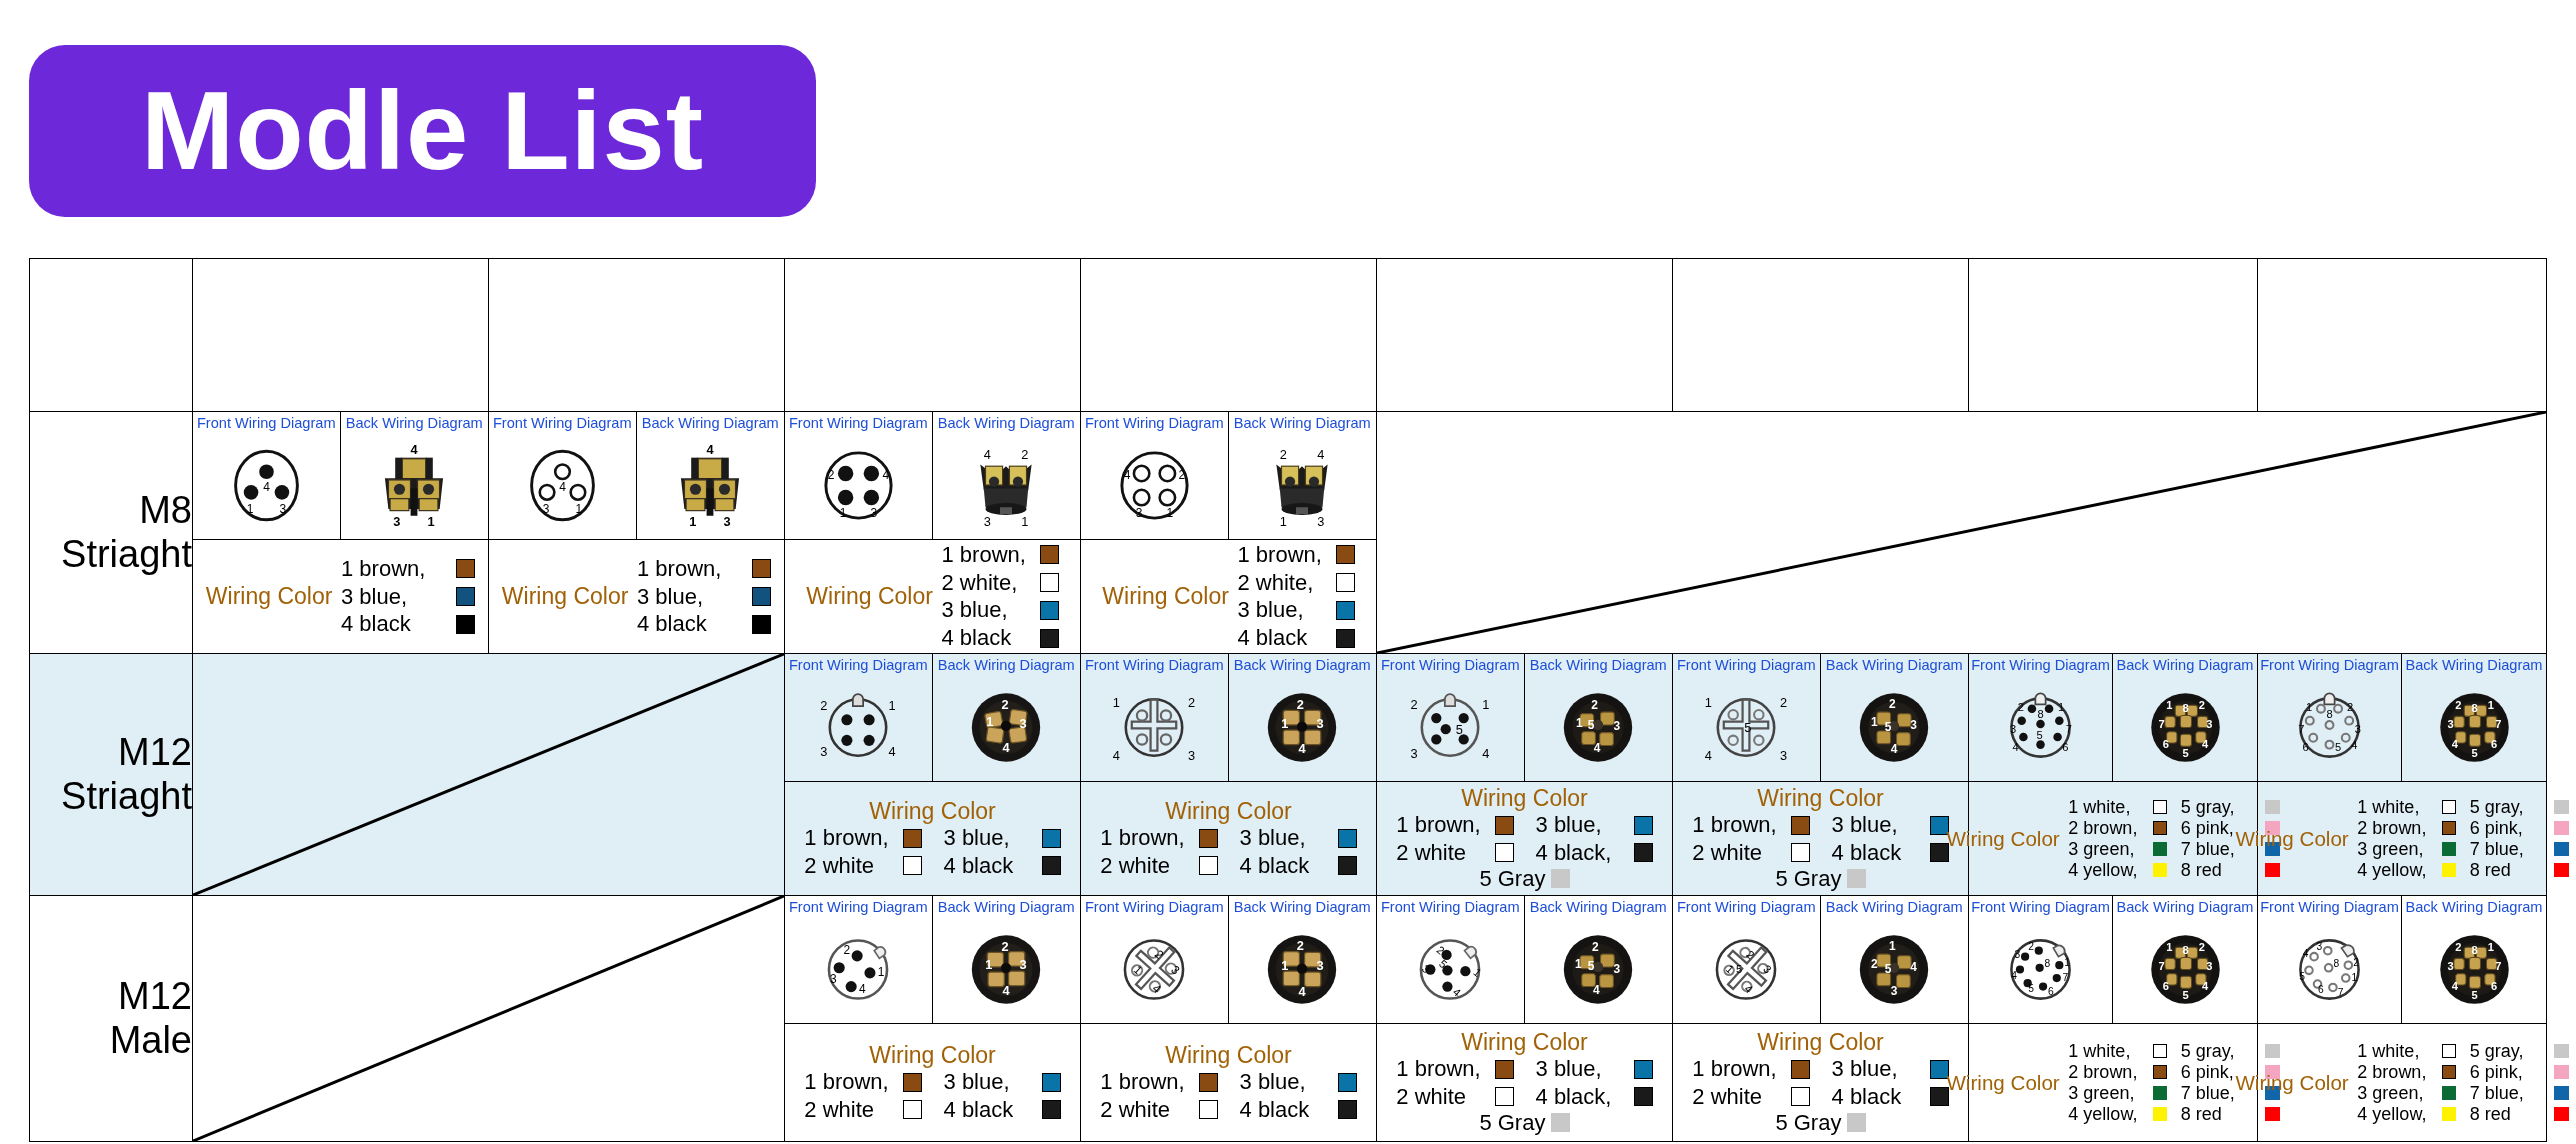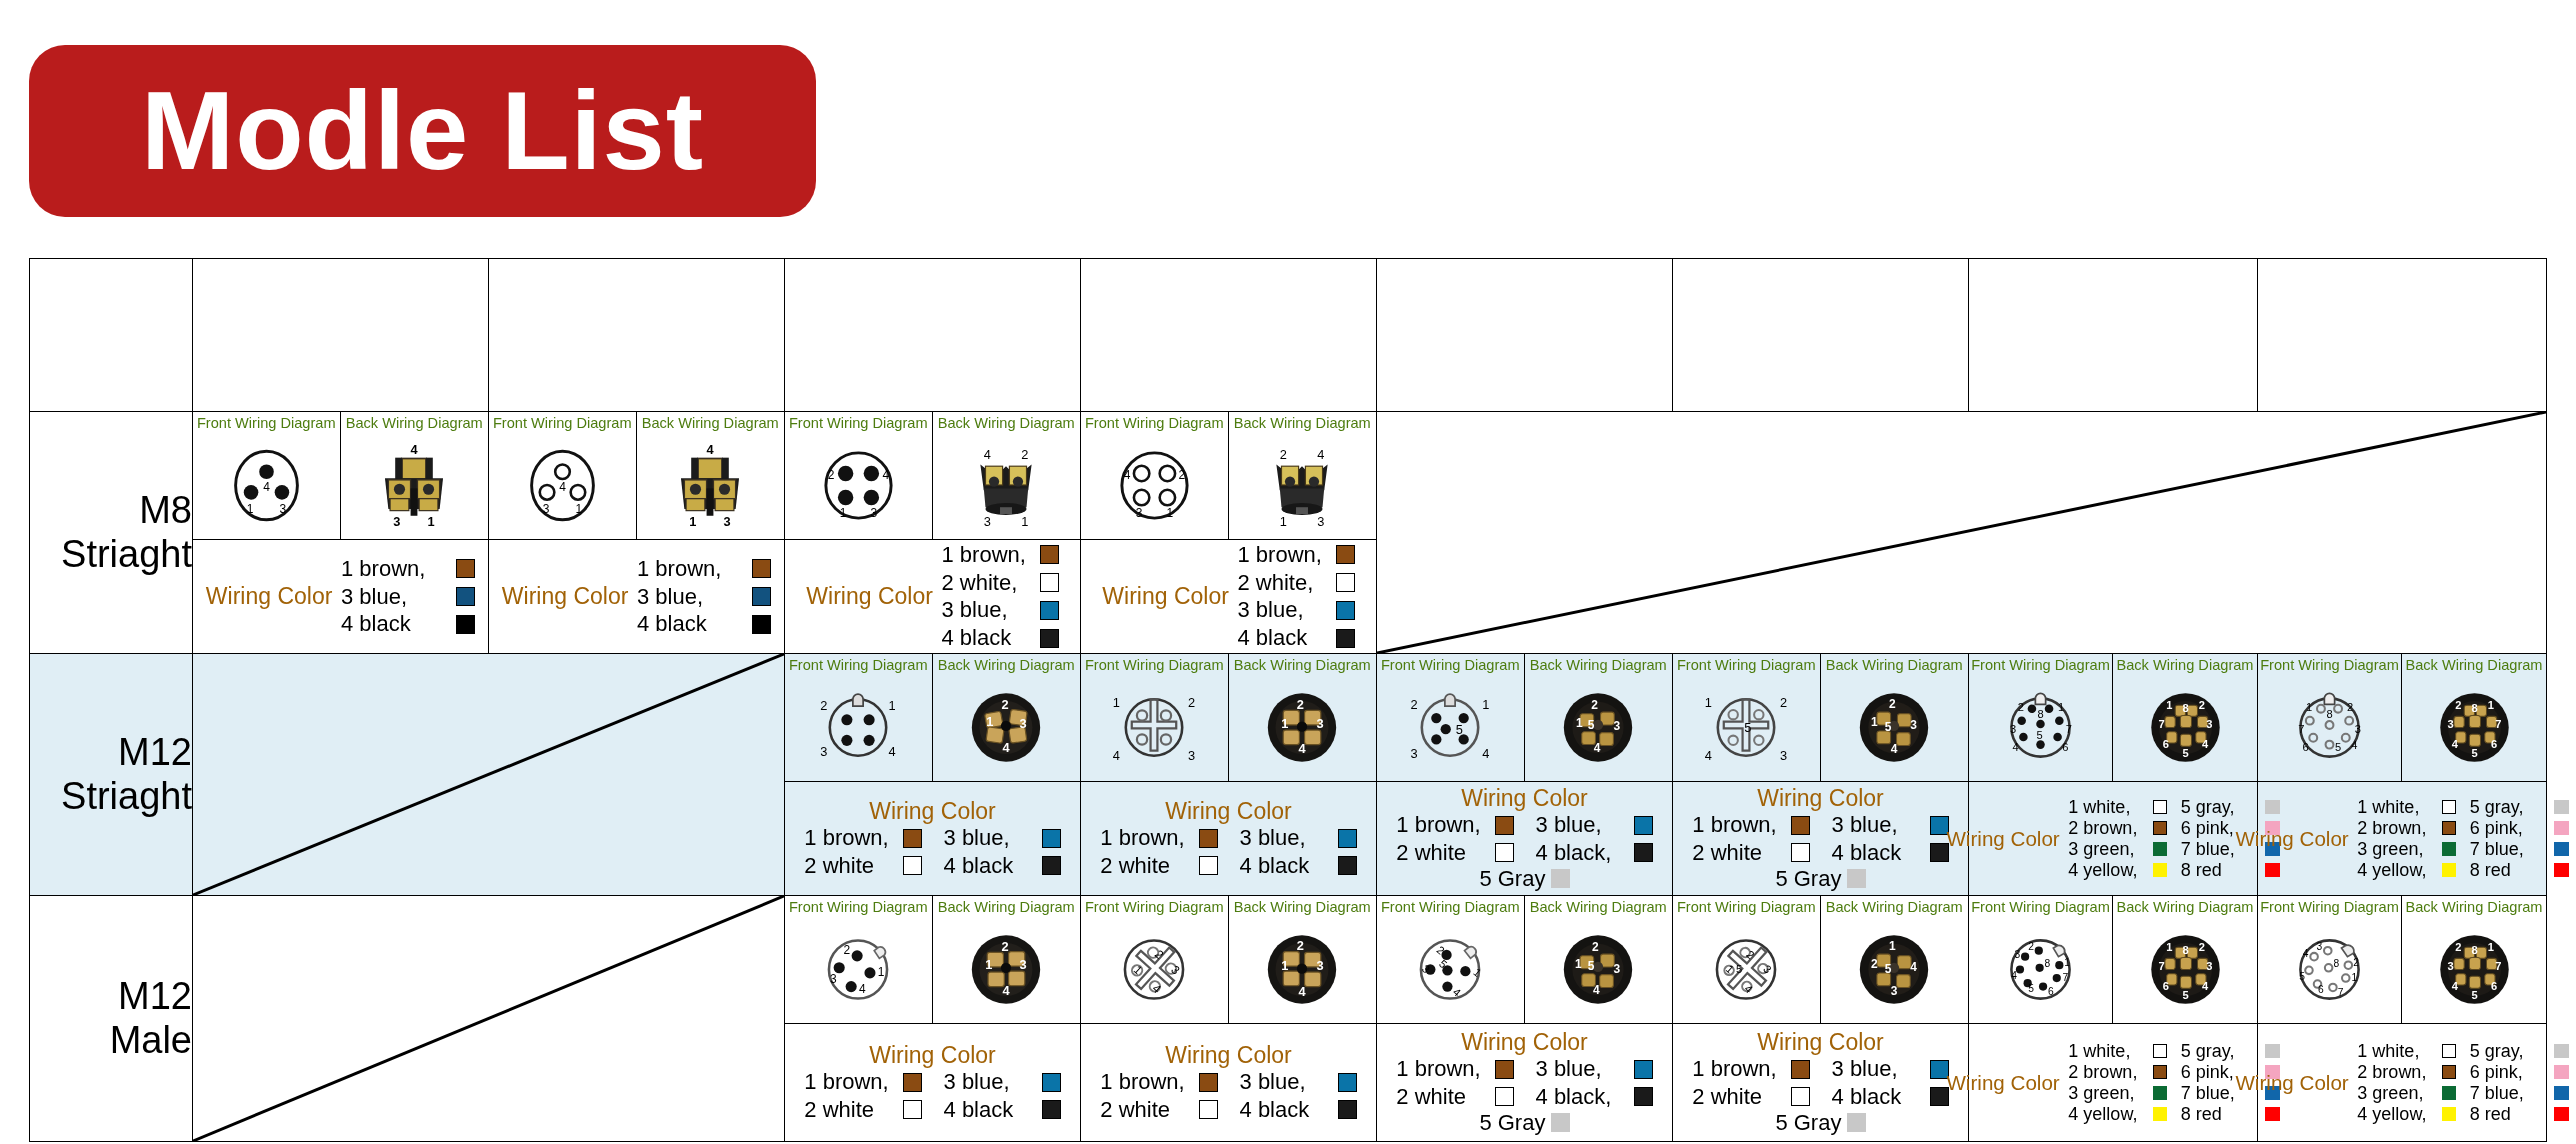--- a/index.html
+++ b/index.html
@@ -10,21 +10,21 @@
     font-family: "Liberation Sans", sans-serif;
     overflow: hidden;
   }
   #root { position: relative; width: 2576px; height: 1145px; }
 
   
   .title-pill {
     position: absolute;
     left: 29px; top: 45px;
     width: 787px; height: 172px;
-    background: #b91c1c;
+    background: #6d28d9;
     border-radius: 36px;
     display: flex; align-items: center; justify-content: center;
   }
   .title-pill .title-text {
     color: #ffffff;
     font-size: 112px;
     font-weight: bold;
     letter-spacing: 0.9px;
     line-height: 1;
     white-space: nowrap;
@@ -74,21 +74,21 @@
   .block-inner { display: flex; flex-direction: column; height: 100%; }
   .diag-row { display: flex; flex: 0 0 auto; height: 127px; }
   .diag-cell {
     flex: 1 1 50%;
     border-right: 1.7px solid #000;
     display: flex; flex-direction: column; align-items: center;
     padding-top: 4.3px;
     overflow: hidden;
   }
   .diag-cell:last-child { border-right: none; }
-  .diag-cap { font-size: 14.6px; color: #4d7c0f; line-height: 1.05; white-space: nowrap; }
+  .diag-cap { font-size: 14.6px; color: #1d4ed8; line-height: 1.05; white-space: nowrap; }
   .diag-art { flex: 1 1 auto; display: flex; align-items: center; justify-content: center; }
 
   .wire-row {
     flex: 1 1 auto;
     border-top: 1.7px solid #000;
     display: flex; align-items: center; justify-content: center;
     padding: 1.7px 3.4px;
   }
   .wire-inline { display: flex; align-items: center; gap: 8.6px; }
   .wire-title { font-size: 23px; color: #a16207; white-space: nowrap; }

